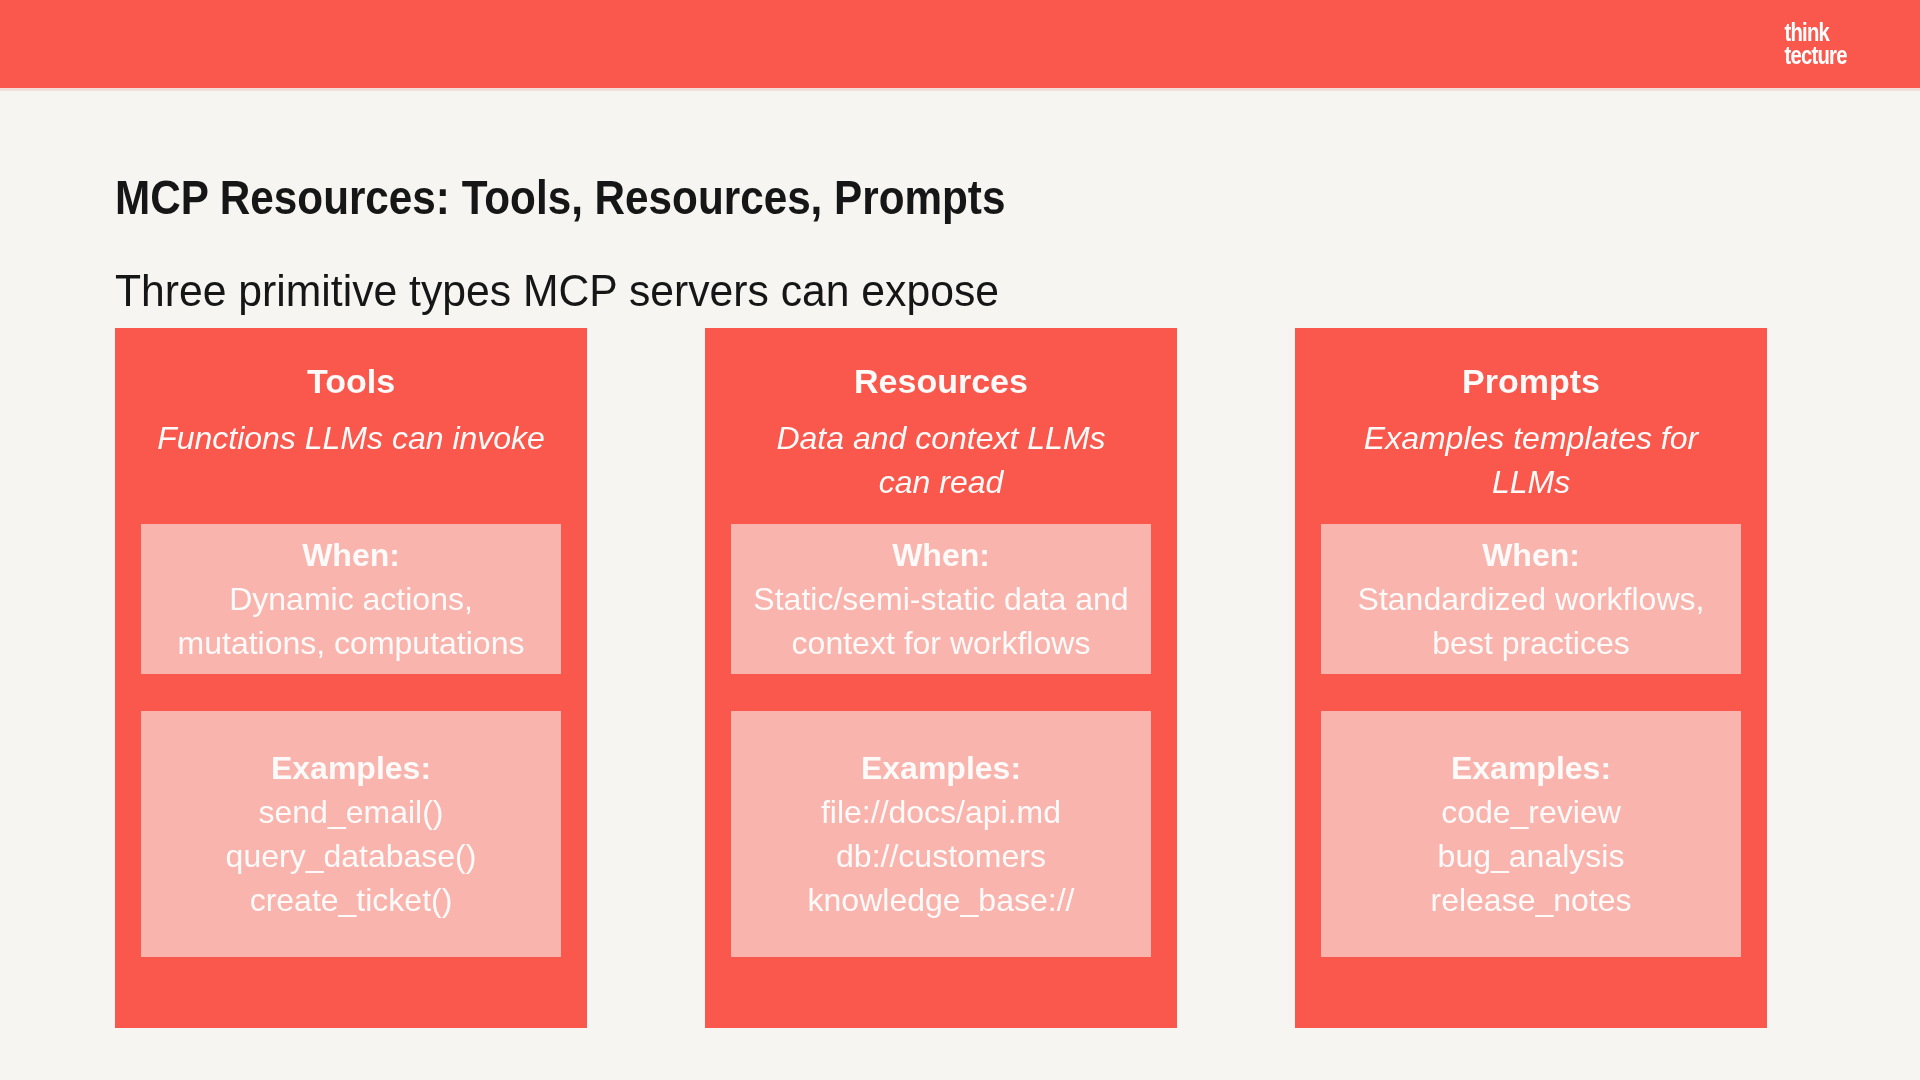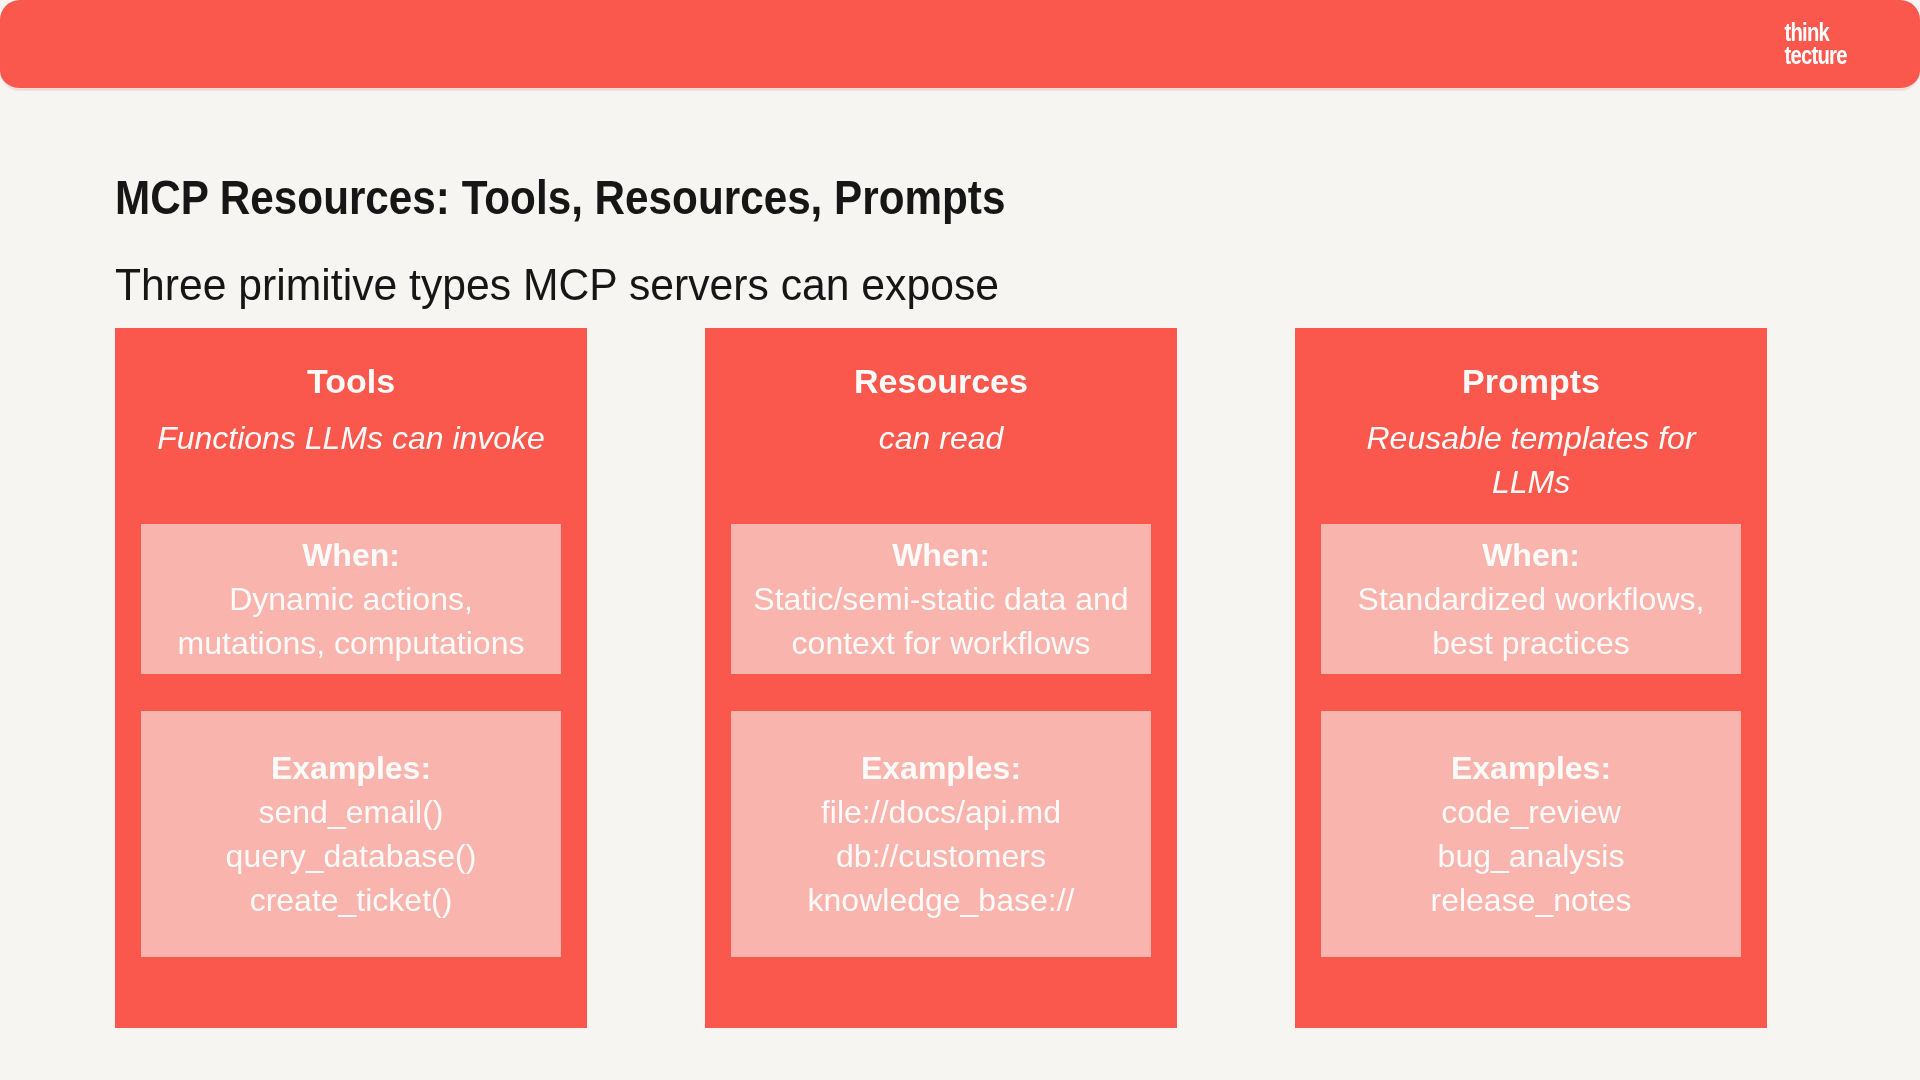--- a/index.html
+++ b/index.html
@@ -16,39 +16,38 @@
     font-family:"Liberation Sans", sans-serif;
     overflow:hidden;
   }
   .stage{position:relative;width:1920px;height:1080px;background:var(--bg);}
 
   
   .topbar{
     position:absolute;left:0;top:0;width:1920px;height:91px;
     background:var(--brand-red);
     border-bottom:3px solid #f2ddd8;
-    border-radius:20px;
   }
   .logo{
     position:absolute;top:21px;right:73px;
     color:#ffffff;font-weight:700;font-size:26px;line-height:23px;
     letter-spacing:-1px;text-align:left;
     transform:scaleX(0.78);transform-origin:right top;
   }
   .logo div{display:block;}
 
   
   .title{
     position:absolute;left:115px;top:170px;
     color:var(--ink);font-size:48px;font-weight:700;line-height:1.15;
     white-space:nowrap;
   }
   .title .cond{display:inline-block;transform:scaleX(0.88);transform-origin:left center;}
   .subtitle{
-    position:absolute;left:115px;top:260px;
+    position:absolute;left:115px;top:266px;
     color:var(--ink);font-size:44px;font-weight:400;line-height:1.15;
     white-space:nowrap;
   }
   .subtitle .cond{display:inline-block;transform:scaleX(0.97);transform-origin:left center;}
 
   
   .cards{
     position:absolute;left:115px;top:328px;
     display:flex;gap:118px;
   }
@@ -109,41 +108,42 @@
         <div>send_email()</div>
         <div>query_database()</div>
         <div>create_ticket()</div>
       </div>
     </section>
 
     <section class="card">
       <div class="card-head">
         <div class="card-title">Resources</div>
         <div class="card-desc">
+          <div>Data and context LLMs</div>
           <div>can read</div>
         </div>
       </div>
       <div class="panel panel-when">
         <div class="panel-label">When:</div>
         <div>Static/semi-static data and</div>
         <div>context for workflows</div>
       </div>
       <div class="panel panel-examples">
         <div class="panel-label">Examples:</div>
         <div>file://docs/api.md</div>
         <div>db://customers</div>
         <div>knowledge_base://</div>
       </div>
     </section>
 
     <section class="card">
       <div class="card-head">
         <div class="card-title">Prompts</div>
         <div class="card-desc">
-          <div>Reusable templates for</div>
+          <div>Examples templates for</div>
           <div>LLMs</div>
         </div>
       </div>
       <div class="panel panel-when">
         <div class="panel-label">When:</div>
         <div>Standardized workflows,</div>
         <div>best practices</div>
       </div>
       <div class="panel panel-examples">
         <div class="panel-label">Examples:</div>

